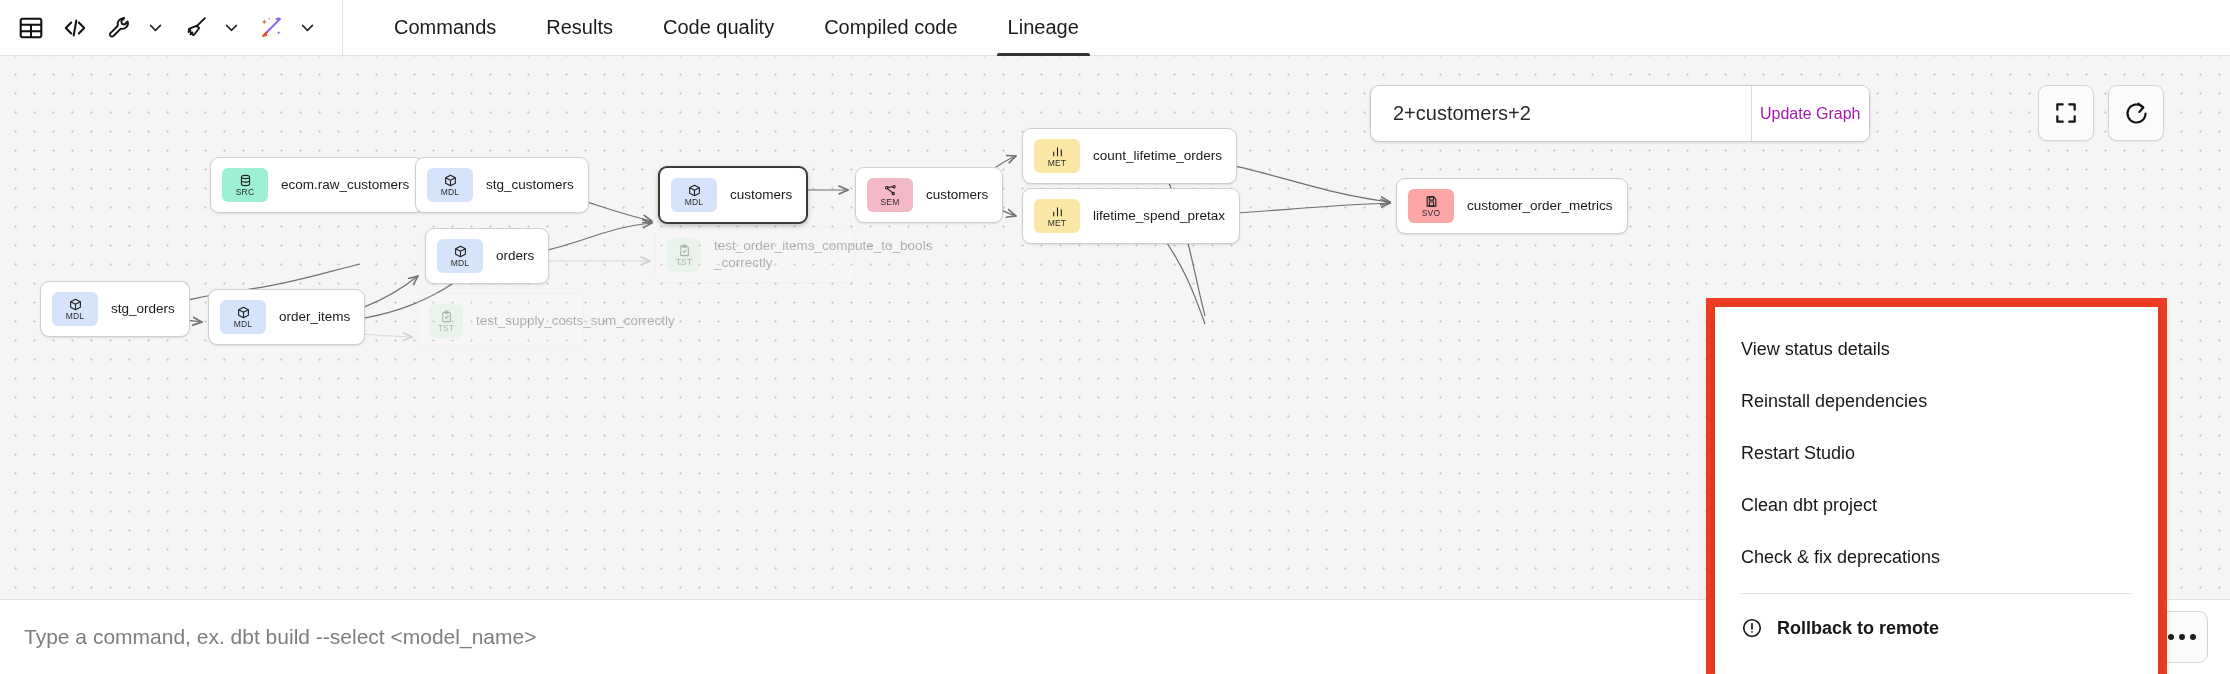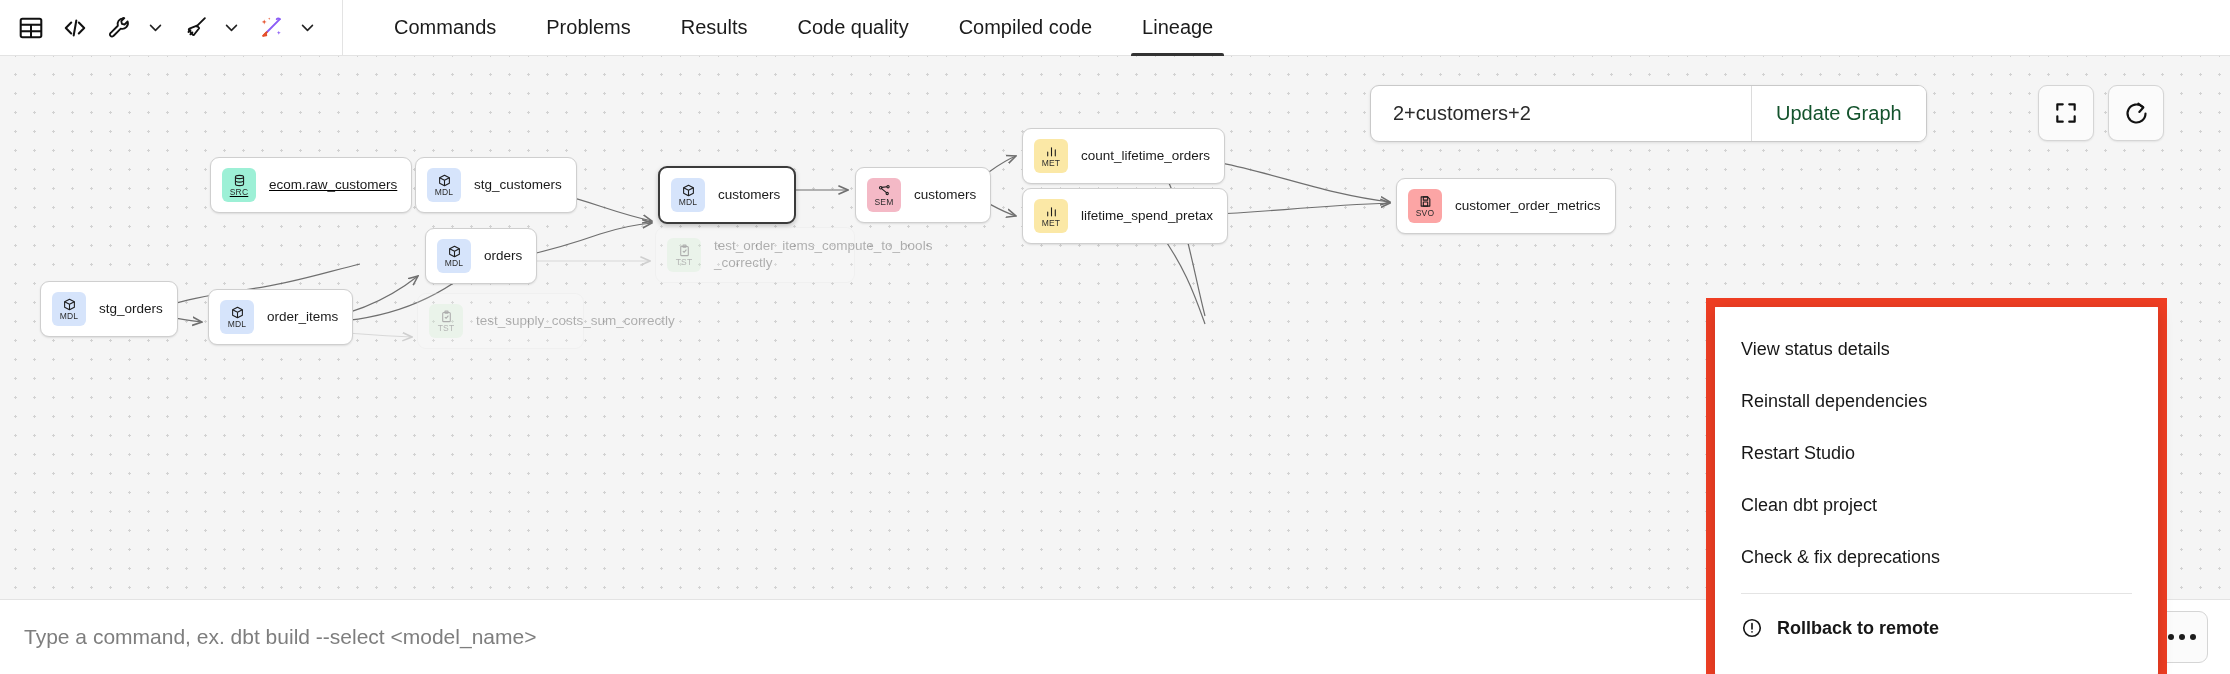--- a/index.html
+++ b/index.html
@@ -91,21 +91,21 @@
     border: 2px solid #3b3b3b;
     box-shadow: 0 2px 5px rgba(0,0,0,0.22);
   }
   .node.faded {
     background: rgba(255,255,255,0.45);
     border: 1px solid #e6e6e6;
     box-shadow: none;
     opacity: 0.33;
   }
   .badge {
-    width: 34px; min-width: 34px; height: 34px;
+    width: 46px; min-width: 34px; height: 34px;
     border-radius: 6px;
     display: flex; flex-direction: column;
     align-items: center; justify-content: center;
     gap: 0px;
     margin-right: 13px;
   }
   .badge .gl { line-height: 1; display:flex; align-items:center; justify-content:center; }
   .badge .code {
     font-size: 8.5px; line-height: 1;
     letter-spacing: 0.2px;
@@ -139,23 +139,23 @@
   .search-input {
     width: 380px; height: 100%;
     border: none; outline: none;
     padding: 0 22px;
     font-size: 20px; color: #2a2a2a;
     font-family: "Liberation Sans", sans-serif;
     background: transparent;
   }
   .update-btn {
     display: flex; align-items: center; justify-content: center;
-    padding: 0 24px;
+    padding: 0 8px;
     border-left: 1px solid #dcdcdc;
-    font-size: 20px; color: #14532d;
+    font-size: 16px; color: #a21caf;
     cursor: pointer; background: #ffffff;
     white-space: nowrap;
   }
 
   .canvas-ctrls {
     position: absolute; top: 29px; left: 2038px;
     display: flex; gap: 14px;
   }
   .ctrl-btn {
     width: 56px; height: 56px;
@@ -310,23 +310,20 @@
       <div class="caret-btn">
         <svg width="17" height="17" viewBox="0 0 24 24" fill="none" stroke="#222" stroke-width="2.2" stroke-linecap="round" stroke-linejoin="round">
           <polyline points="5,9 12,16 19,9"></polyline>
         </svg>
       </div>
     </div>
 
     <div class="tabs">
       <div class="tab">
           <span>Commands</span>
-        </div>
-      <div class="tab">
-          <span>Problems</span>
         </div>
       <div class="tab">
           <span>Results</span>
         </div>
       <div class="tab">
           <span>Code quality</span>
         </div>
       <div class="tab">
           <span>Compiled code</span>
         </div>
@@ -362,21 +359,21 @@
         <path d="M1154,160 C1240,160 1300,150 1390,147" marker-end="url(#ah)"></path>
         <path d="M1152,100 C1180,130 1190,200 1205,260"></path>
         <path d="M1154,168 C1185,210 1195,240 1205,268"></path>
       </g>
       <g fill="none" stroke="#d8d8d8" stroke-width="1.2">
         <path d="M497,205 C560,205 600,205 650,205" marker-end="url(#ahf)"></path>
         <path d="M302,272 C350,278 380,280 412,281" marker-end="url(#ahf)"></path>
       </g>
     </svg>
 
-    <div class="node" style="left:210px; top:101px;text-decoration:underline;">
+    <div class="node" style="left:210px; top:101px;">
       <div class="badge src">
         <span class="gl">
           <svg width="13" height="13" viewBox="0 0 24 24" fill="none" stroke="#1d1d1d" stroke-width="2">
             <ellipse cx="12" cy="5.5" rx="7.5" ry="3"></ellipse>
               <path d="M4.5 5.5v13c0 1.7 3.4 3 7.5 3s7.5-1.3 7.5-3v-13"></path>
               <path d="M4.5 12c0 1.7 3.4 3 7.5 3s7.5-1.3 7.5-3"></path>
           </svg>
         </span>
         <span class="code">SRC</span>
       </div>

